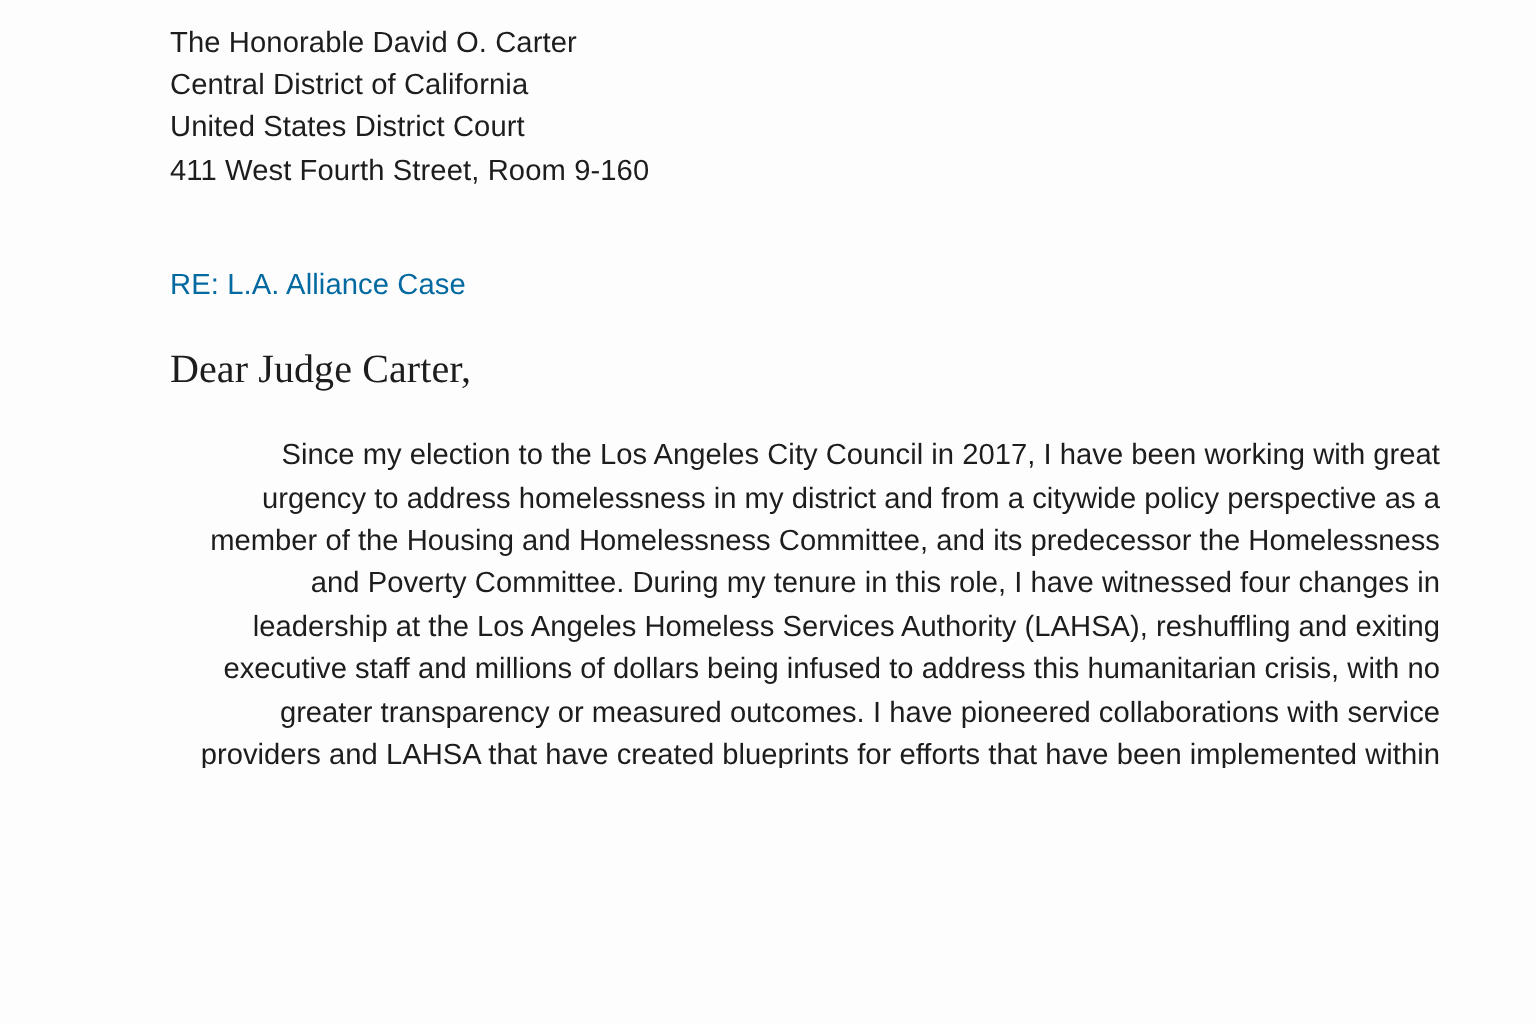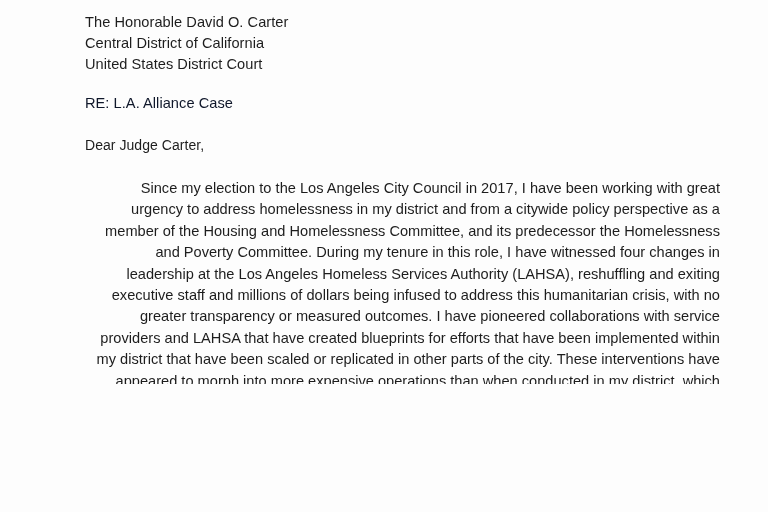--- a/index.html
+++ b/index.html
@@ -37,31 +37,32 @@
     letter-spacing: 0.05px;
     color: #1d1d1d;
     white-space: nowrap;
   }
 
   
   .re-line {
     font-size: 14.6px;
     line-height: 21.2px;
     letter-spacing: 0.05px;
-    color: #0f172a;
-    margin-top: 17px;
+    color: #0369a1;
+    margin-top: 36px;
     white-space: nowrap;
   }
   .salutation {
-    font-size: 14px;
+    font-size: 20px;
     line-height: 21.2px;
     letter-spacing: 0.05px;
     color: #1d1d1d;
     margin-top: 21px;
     white-space: nowrap;
+    font-family: Liberation Serif, serif;
   }
 
   
   .body-para {
     font-size: 14.6px;
     line-height: 21.4px;
     letter-spacing: 0.01px;
     color: #1d1d1d;
     text-align: right;
     margin: 0;
@@ -76,20 +77,21 @@
 </style>
 </head>
 <body>
 
 <div class="page">
 
   <div class="address-block">
     <div class="address-line">The Honorable David O. Carter</div>
     <div class="address-line">Central District of California</div>
     <div class="address-line">United States District Court</div>
+    <div class="address-line">411 West Fourth Street, Room 9-160</div>
   </div>
 
   <div class="re-line">RE: L.A. Alliance Case</div>
 
   <div class="salutation">Dear Judge Carter,</div>
 
   <p class="body-para first">Since my election to the Los Angeles City Council in 2017, I have been working with great urgency to address homelessness in my district and from a citywide policy perspective as a member of the Housing and Homelessness Committee, and its predecessor the Homelessness and Poverty Committee. During my tenure in this role, I have witnessed four changes in leadership at the Los Angeles Homeless Services Authority (LAHSA), reshuffling and exiting executive staff and millions of dollars being infused to address this humanitarian crisis, with no greater transparency or measured outcomes. I have pioneered collaborations with service providers and LAHSA that have created blueprints for efforts that have been implemented within my district that have been scaled or replicated in other parts of the city. These interventions have appeared to morph into more expensive operations than when conducted in my district, which continues to raise my questions and concerns about the expenditures, oversight and accountability of this system.</p>
 
   <p class="body-para second">Within my first year in office, I worked to expand other nonprofit partnerships that were more accessible and familiar with the specific needs of those constituencies in my district, which led to</p>
 

